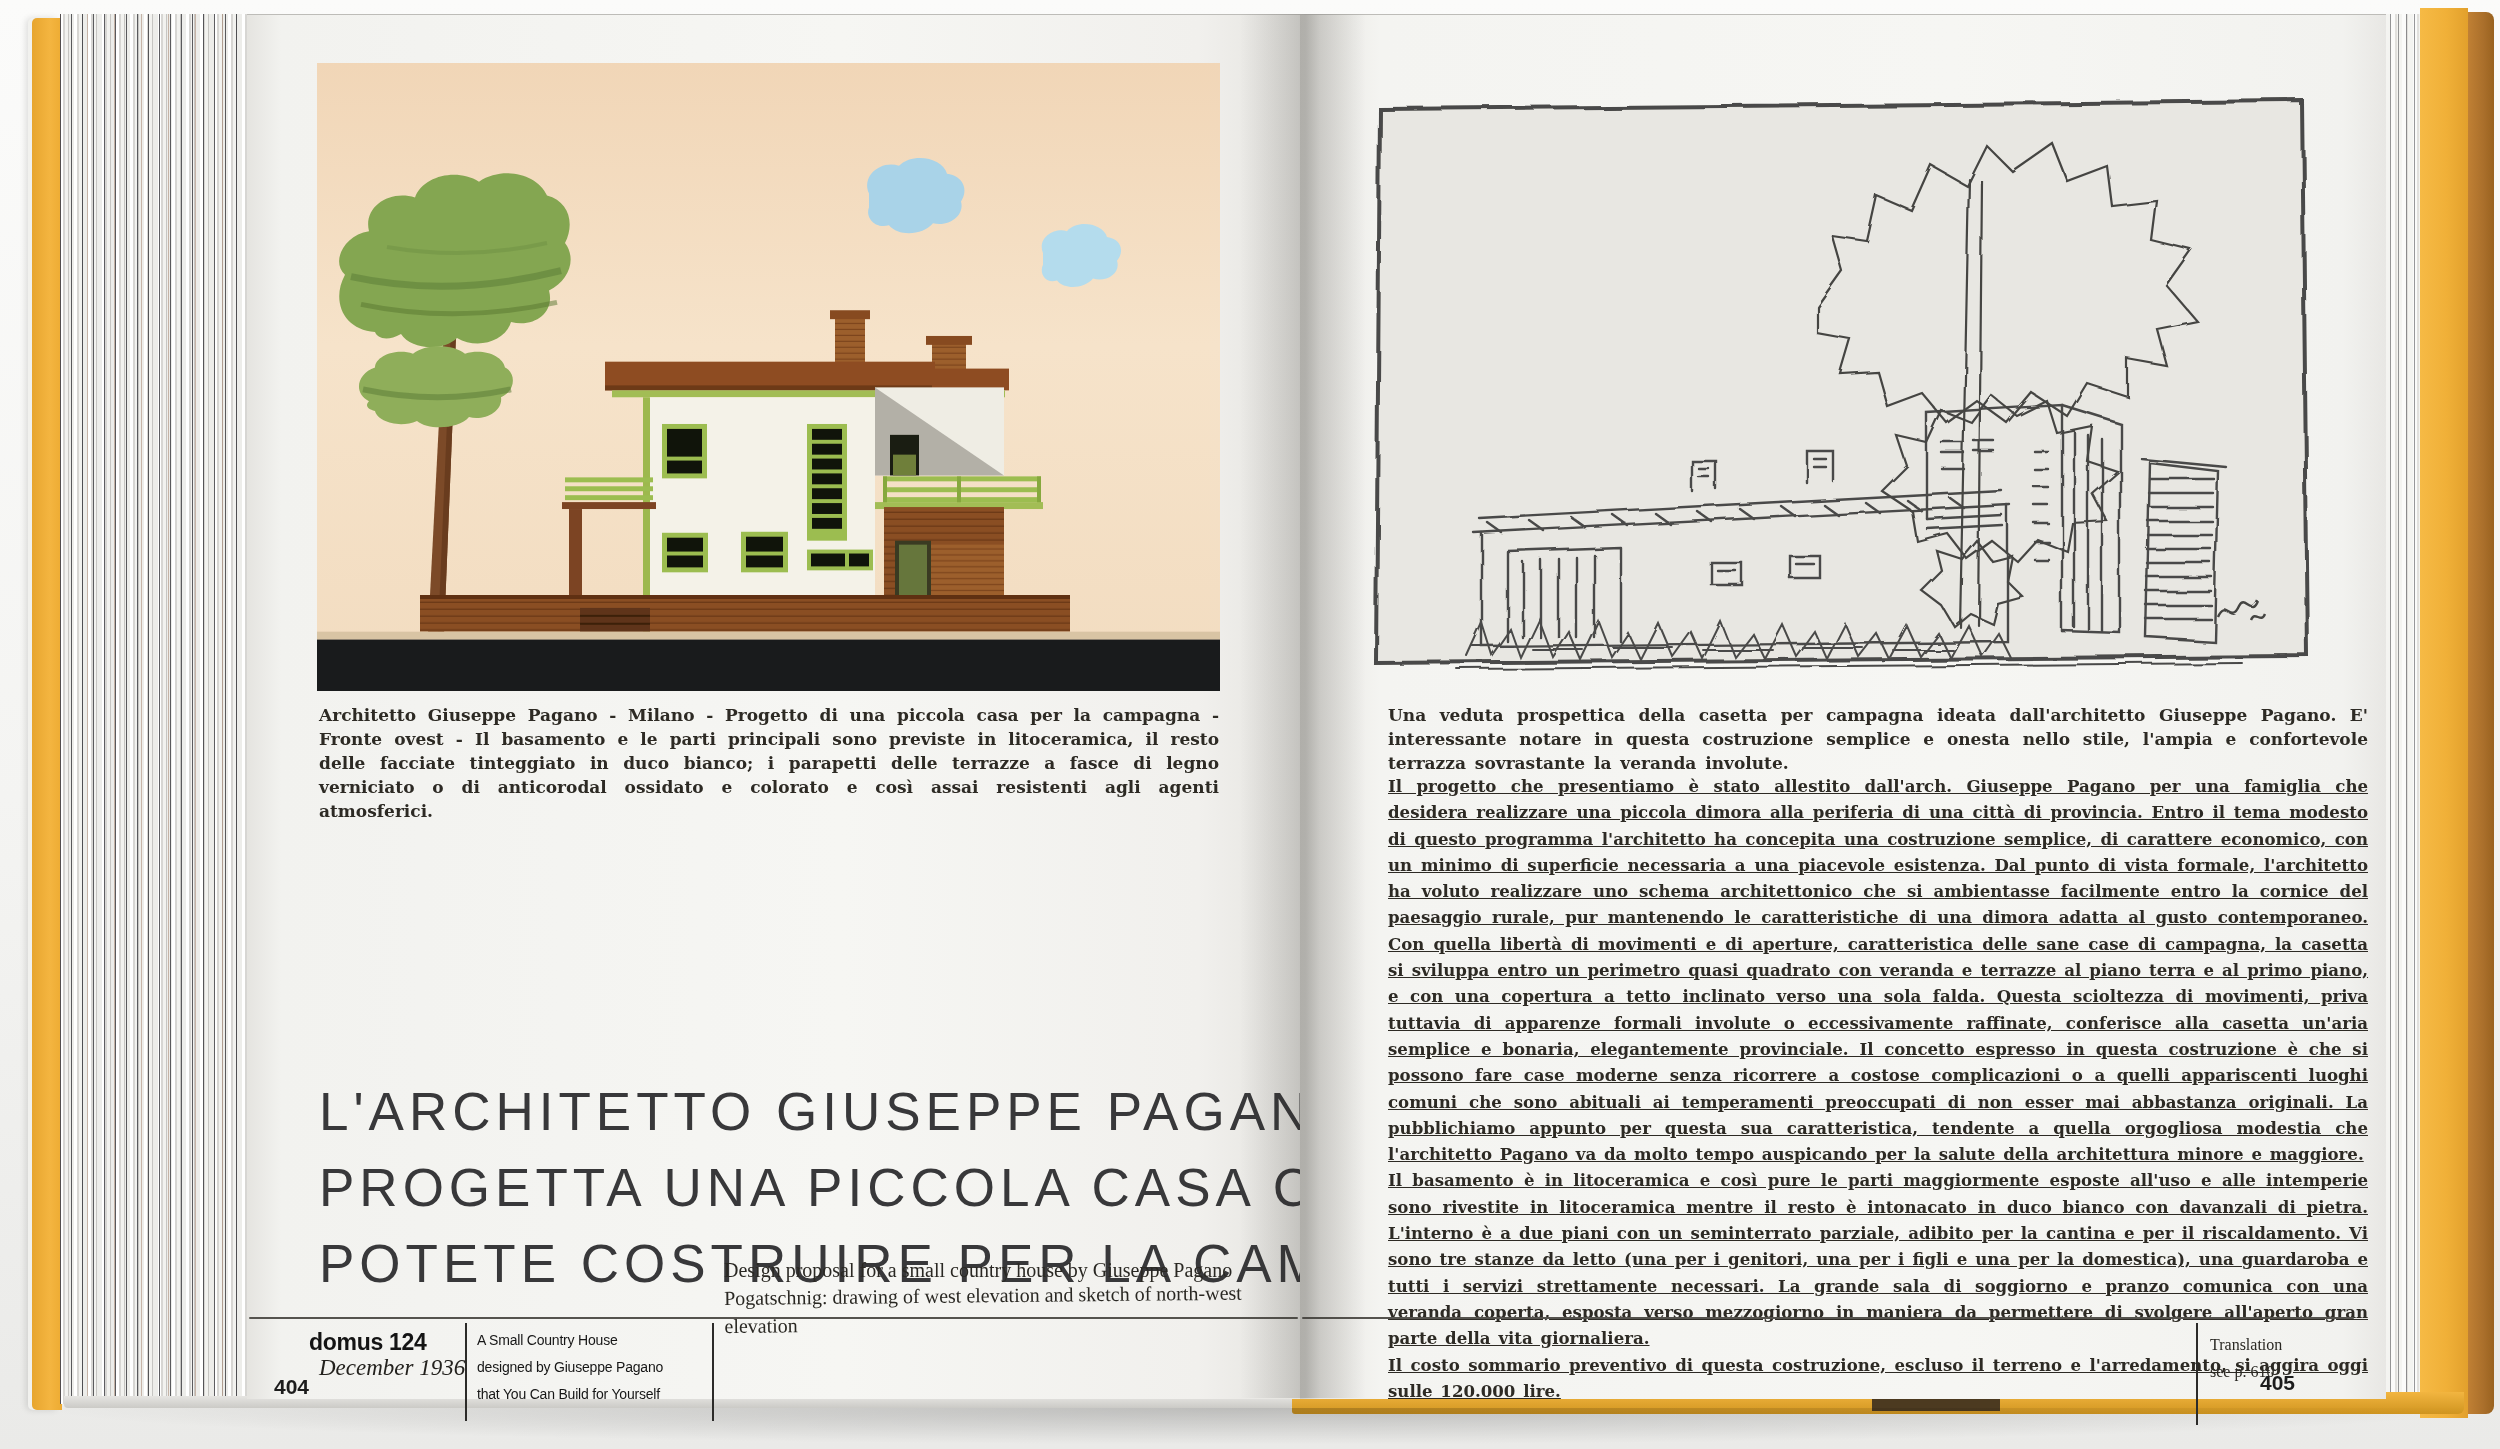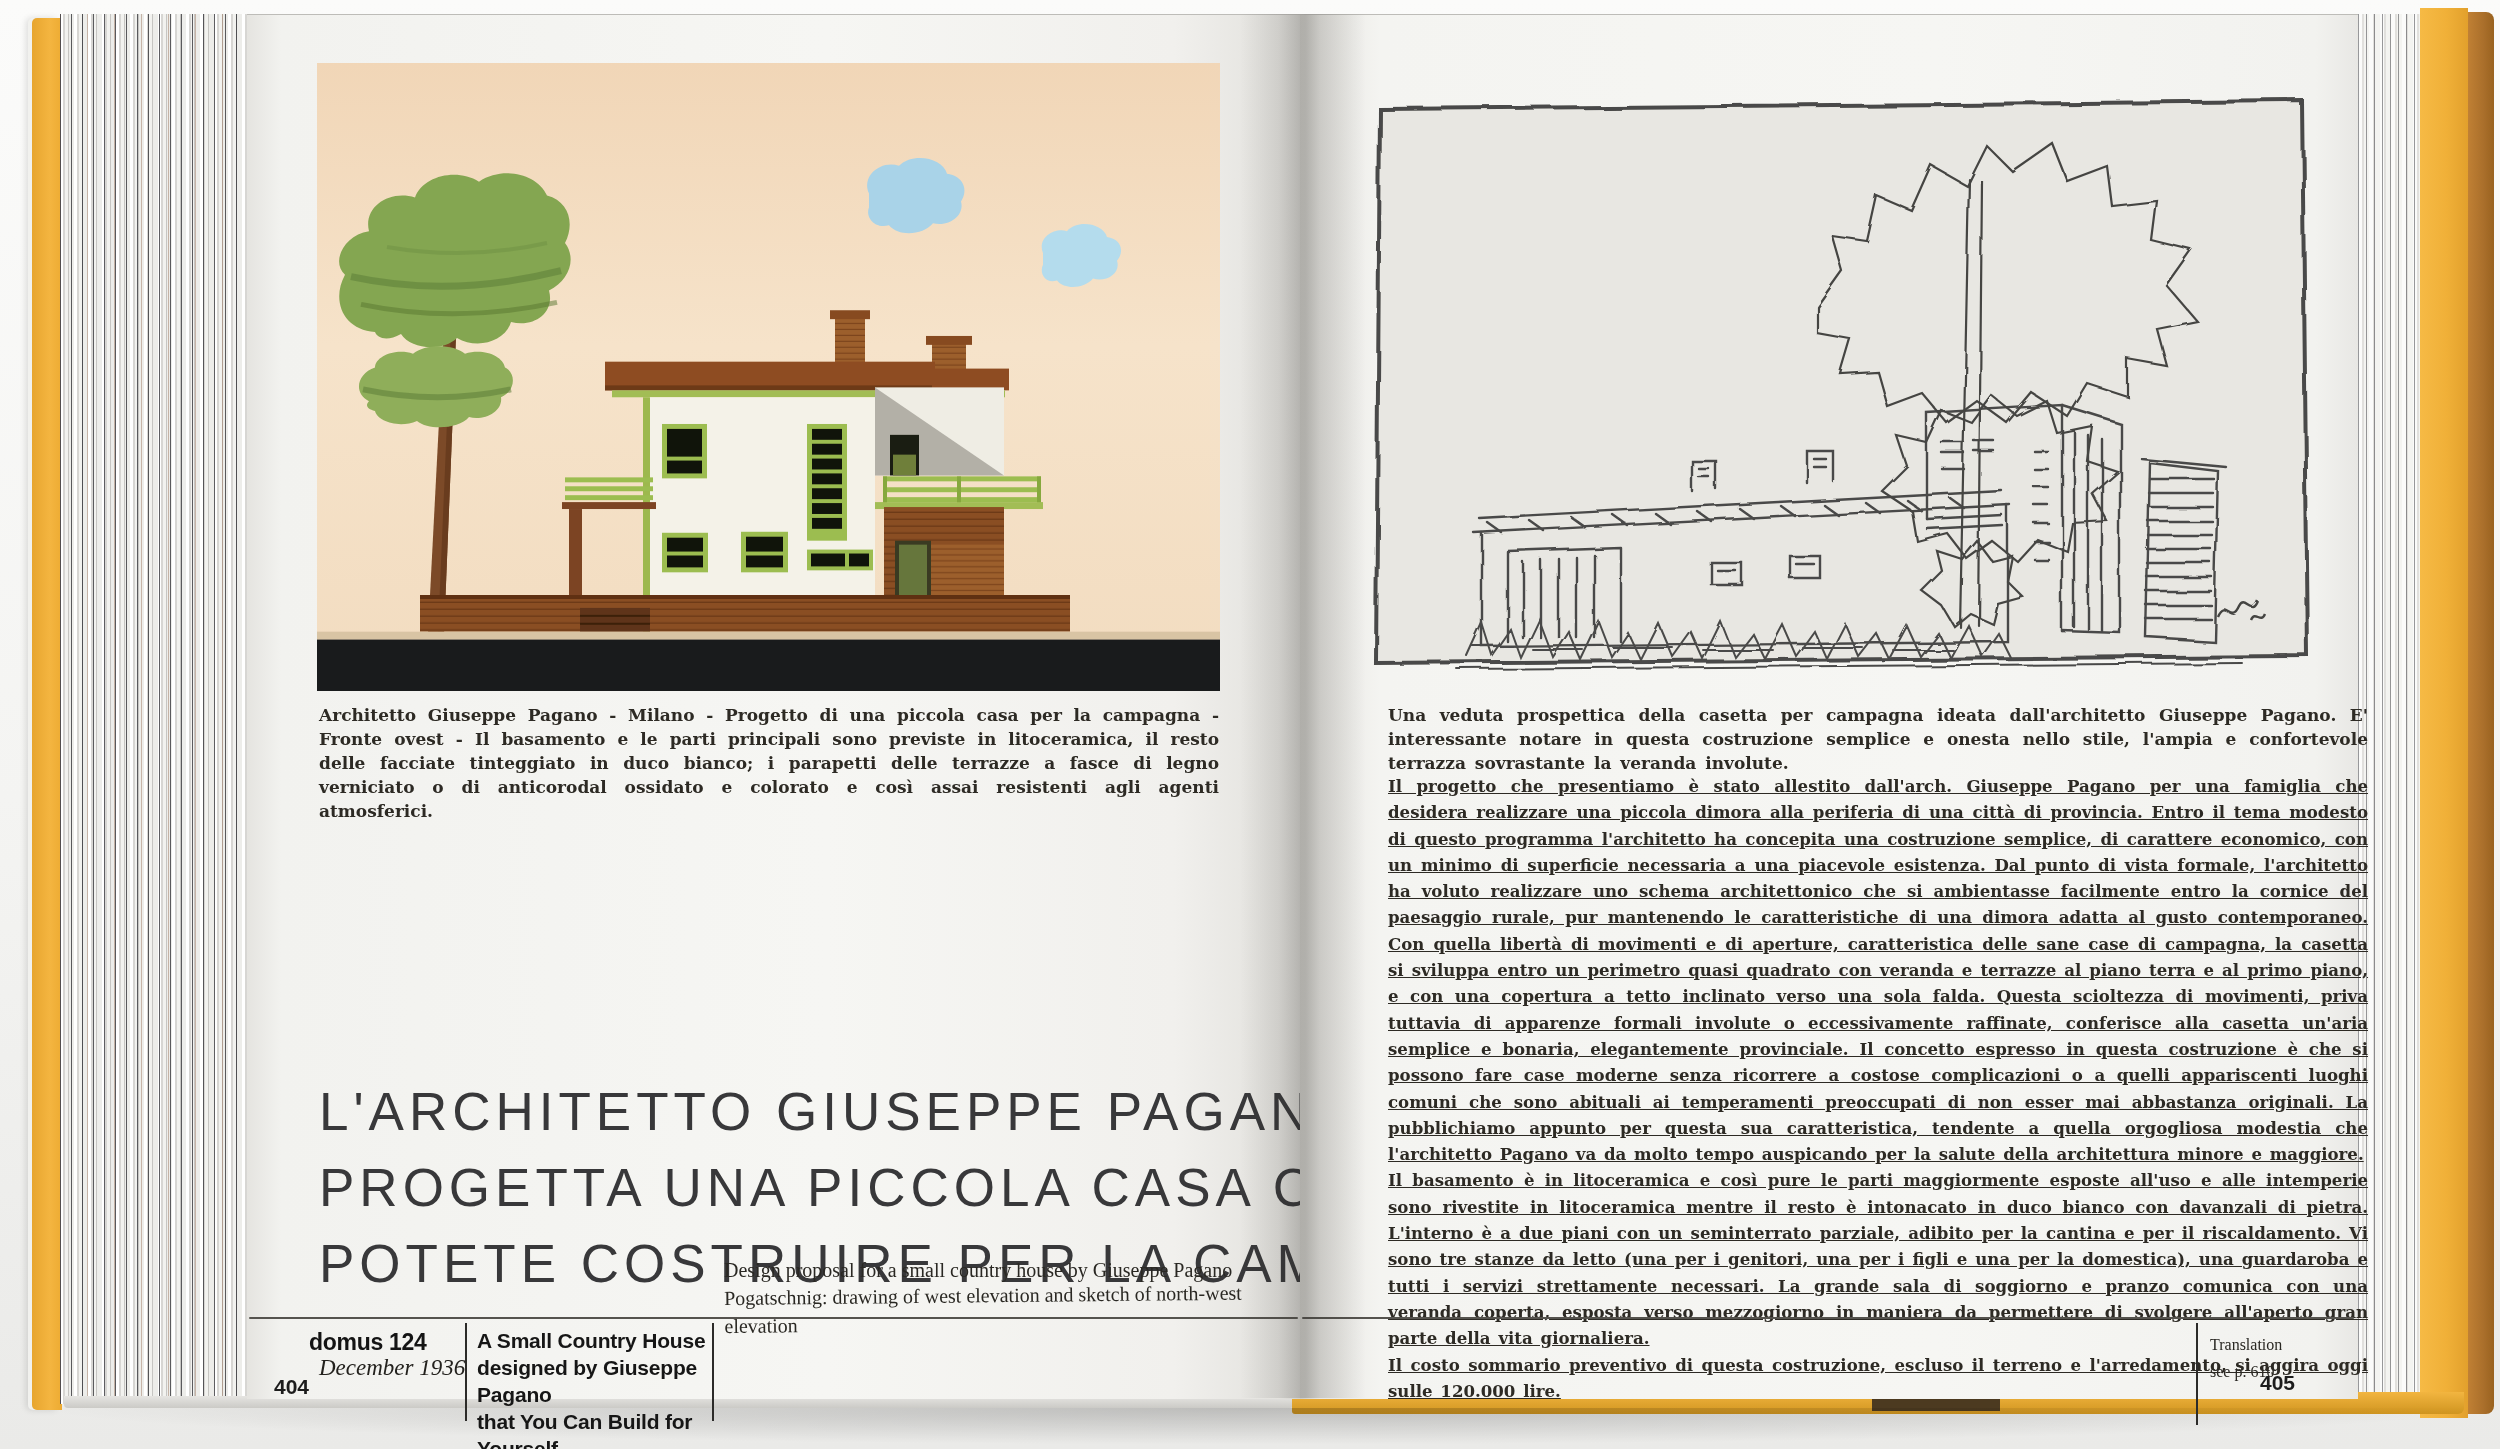--- a/index.html
+++ b/index.html
@@ -11,21 +11,21 @@
 
   
   .cover-left{left:32px;top:18px;width:30px;height:1392px;border-radius:5px 0 0 5px;
     background:linear-gradient(90deg,#e7a52f,#f4b540 60%,#edab32);
     box-shadow:-4px 0 0 #f1f1ee,-6px 0 6px rgba(0,0,0,.12);}
   .stack-left{left:60px;top:14px;width:187px;height:1390px;
     background:
       repeating-linear-gradient(90deg,rgba(40,40,45,.75) 0 1px,transparent 1px 11px),
       repeating-linear-gradient(90deg,rgba(150,110,85,.45) 0 1px,transparent 1px 27px),
       repeating-linear-gradient(90deg,#ffffff 0 3px,#d7d6d3 3px 5px,#f2f2ef 5px 8px,#c6c5c2 8px 9px,#ededea 9px 14px);}
-  .page{top:14px;height:1384px;border-top:1px solid #bdbcb8;}
+  .page{top:14px;height:1384px;border-top:1px solid #bdbcb8;padding-left:28px;}
   .page-left{left:247px;width:1053px;
     background:linear-gradient(90deg,#e5e4e0 0,#f2f2ef 34px,#f6f6f3 55%,#f1f0ed 88%,#e3e2de 98%,#d2d1cd 100%);}
   .page-right{left:1300px;width:1058px;
     background:linear-gradient(90deg,#cccbc6 0,#e8e7e3 20px,#f4f4f1 80px,#f6f6f3 60%,#f2f2ef 96%,#e8e7e4 100%);}
   .gutter{left:1240px;top:14px;width:126px;height:1384px;pointer-events:none;
     background:linear-gradient(90deg,rgba(0,0,0,0) 0%,rgba(40,38,34,.16) 46%,rgba(40,38,34,.20) 52%,rgba(0,0,0,0) 100%);}
   .stack-right{left:2358px;top:14px;width:62px;height:1386px;
     background:
       repeating-linear-gradient(90deg,rgba(70,70,75,.55) 0 1px,transparent 1px 8px),
       repeating-linear-gradient(90deg,#fbfbfa 0 4px,#e1e0dd 4px 6px,#f4f4f1 6px 11px);}
@@ -47,21 +47,21 @@
   .it-body{font-family:"DejaVu Serif",serif;font-weight:bold;color:#2d2a24;
     font-size:16.6px;line-height:26.3px;text-align:justify;word-spacing:2px;text-decoration:underline;}
   .it-body p{margin:0;}
   .headline-line{font-family:"Liberation Sans",sans-serif;font-weight:100;color:#38383a;
     font-size:53px;letter-spacing:5px;height:76px;text-align:justify;text-align-last:justify;white-space:nowrap;}
   .hrule{height:2px;background:#55534e;border-radius:1px;}
   .vdiv{width:2px;background:#2c2b29;}
   .f-issue{font-weight:bold;font-size:23px;color:#141414;letter-spacing:-.3px;}
   .f-date{font-family:"Liberation Serif",serif;font-style:italic;font-size:23px;color:#23211d;}
   .f-pagenum{font-weight:700;font-size:21px;color:#1c1c1c;}
-  .f-entitle{font-weight:bold;font-size:21px;line-height:27px;color:#161616;letter-spacing:-.2px;}
+  .f-entitle{font-weight:normal;font-size:14px;line-height:27px;color:#161616;letter-spacing:-.2px;}
   .f-credit{font-family:"Liberation Serif",serif;font-size:20px;line-height:28px;color:#2a2823;}
   .f-trans{font-family:"Liberation Serif",serif;font-size:16px;line-height:27px;color:#2a2823;}
 </style>
 </head>
 <body>
 
 <div class="stage">
 
   <div class="abs cover-left"></div>
   <div class="abs stack-left"></div>

